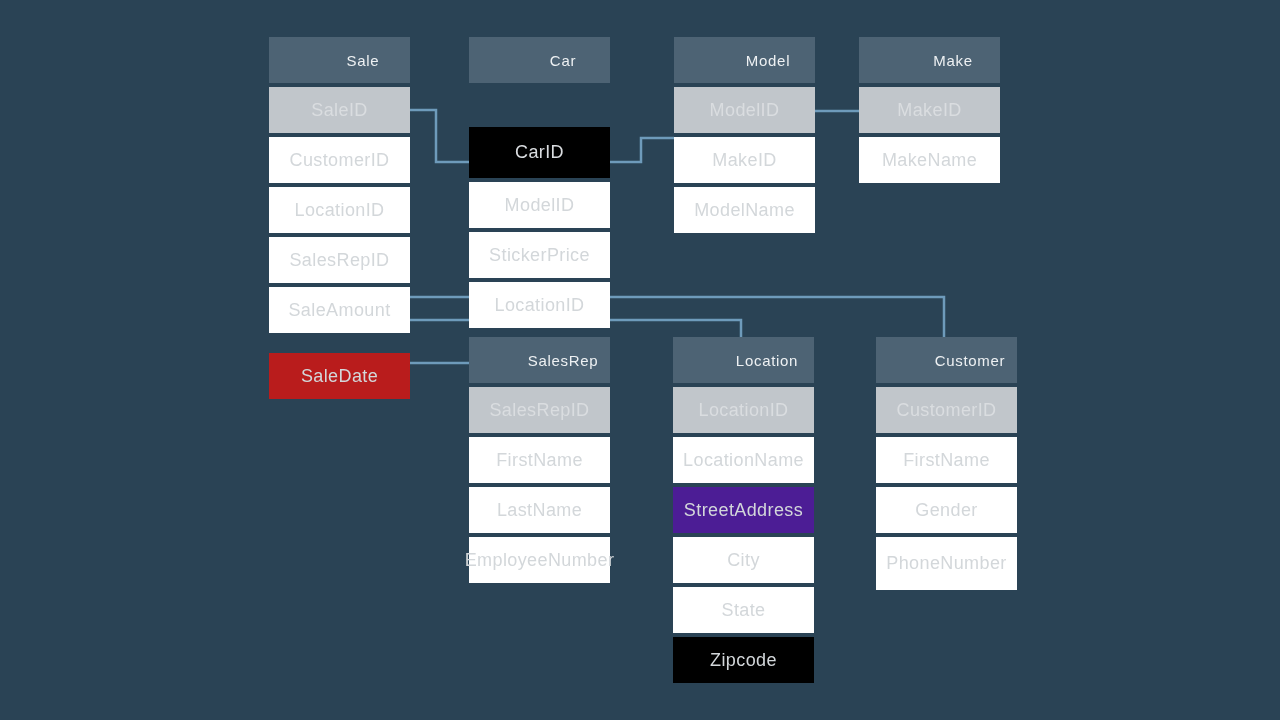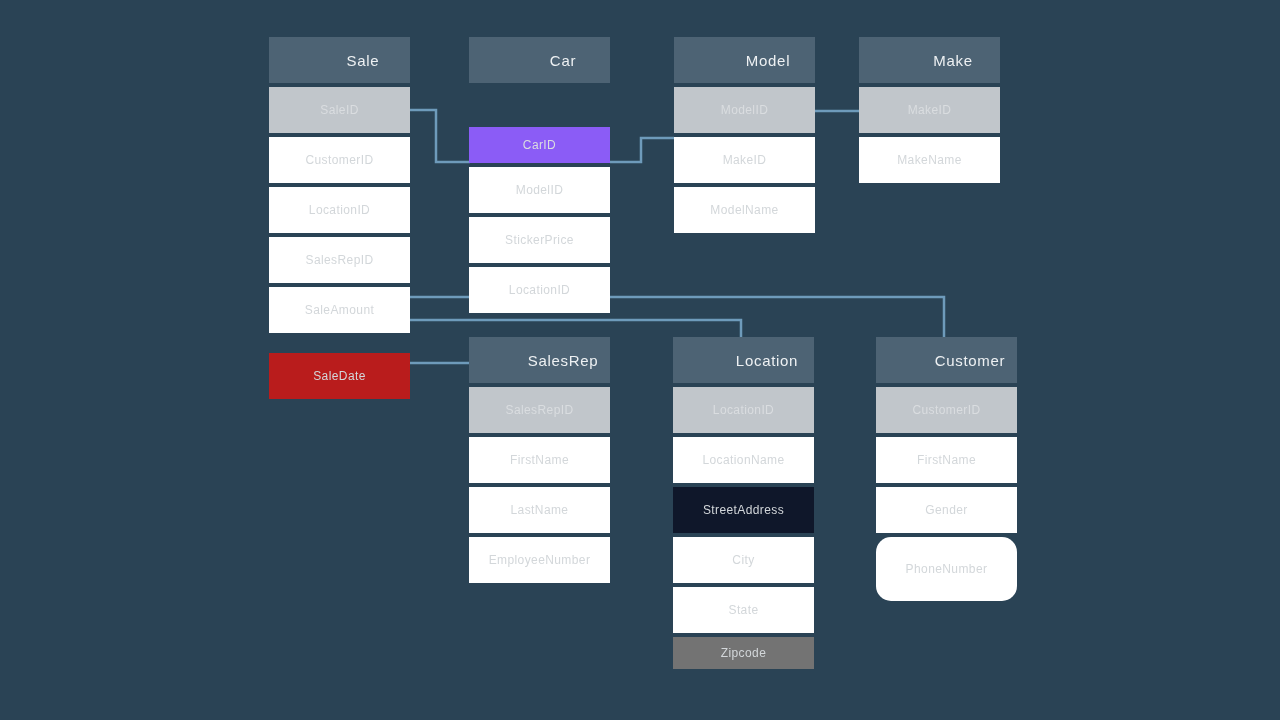--- a/index.html
+++ b/index.html
@@ -24,21 +24,21 @@
   .tbl {
     position: absolute;
     width: 141px;
   }
   .cell {
     height: 46px;
     margin-bottom: 4px;
     display: flex;
     align-items: center;
     justify-content: center;
-    font-size: 12px;
+    font-size: 18px;
     letter-spacing: 0.4px;
     white-space: nowrap;
   }
   .hdr {
     font-size: 15px;
     letter-spacing: 0.7px;
     padding-left: 47px;
   }
 </style>
 </head>
@@ -57,21 +57,21 @@
       <div class="cell hdr" style="height: 46px; margin-bottom: 4px; background: rgb(77, 99, 116); color: rgb(238, 241, 243);">Sale</div>
       <div class="cell" style="height: 46px; margin-bottom: 4px; background: rgb(193, 198, 203); color: rgb(218, 221, 224);">SaleID</div>
       <div class="cell" style="height: 46px; margin-bottom: 4px; background: rgb(255, 255, 255); color: rgb(211, 215, 218);">CustomerID</div>
       <div class="cell" style="height: 46px; margin-bottom: 4px; background: rgb(255, 255, 255); color: rgb(211, 215, 218);">LocationID</div>
       <div class="cell" style="height: 46px; margin-bottom: 4px; background: rgb(255, 255, 255); color: rgb(211, 215, 218);">SalesRepID</div>
       <div class="cell" style="height: 46px; margin-bottom: 16px; background: rgb(255, 255, 255); color: rgb(211, 215, 218);">SaleAmount</div>
       <div class="cell" style="height: 46px; margin-bottom: 4px; background: #b91c1c; color: rgb(211, 215, 218); margin-top: 20px;">SaleDate</div>
     </div>
     <div class="tbl" style="left: 469px; top: 37px; width: 141px;">
       <div class="cell hdr" style="height: 46px; margin-bottom: 4px; background: rgb(77, 99, 116); color: rgb(238, 241, 243);">Car</div>
-      <div class="cell" style="height: 36px; margin-bottom: 4px; background: #8b5cf6; color: rgb(218, 221, 224); margin-top: 44px;">CarID</div>
+      <div class="cell" style="height: 51px; margin-bottom: 4px; background: #000000; color: rgb(218, 221, 224); margin-top: 44px;">CarID</div>
       <div class="cell" style="height: 46px; margin-bottom: 4px; background: rgb(255, 255, 255); color: rgb(211, 215, 218);">ModelID</div>
       <div class="cell" style="height: 46px; margin-bottom: 4px; background: rgb(255, 255, 255); color: rgb(211, 215, 218);">StickerPrice</div>
       <div class="cell" style="height: 46px; margin-bottom: 4px; background: rgb(255, 255, 255); color: rgb(211, 215, 218);">LocationID</div>
     </div>
     <div class="tbl" style="left: 674px; top: 37px; width: 141px;">
       <div class="cell hdr" style="height: 46px; margin-bottom: 4px; background: rgb(77, 99, 116); color: rgb(238, 241, 243);">Model</div>
       <div class="cell" style="height: 46px; margin-bottom: 4px; background: rgb(193, 198, 203); color: rgb(218, 221, 224);">ModelID</div>
       <div class="cell" style="height: 46px; margin-bottom: 4px; background: rgb(255, 255, 255); color: rgb(211, 215, 218);">MakeID</div>
       <div class="cell" style="height: 46px; margin-bottom: 4px; background: rgb(255, 255, 255); color: rgb(211, 215, 218);">ModelName</div>
     </div>
@@ -84,25 +84,25 @@
       <div class="cell hdr" style="height: 46px; margin-bottom: 4px; background: rgb(77, 99, 116); color: rgb(238, 241, 243);">SalesRep</div>
       <div class="cell" style="height: 46px; margin-bottom: 4px; background: rgb(193, 198, 203); color: rgb(218, 221, 224);">SalesRepID</div>
       <div class="cell" style="height: 46px; margin-bottom: 4px; background: rgb(255, 255, 255); color: rgb(211, 215, 218);">FirstName</div>
       <div class="cell" style="height: 46px; margin-bottom: 4px; background: rgb(255, 255, 255); color: rgb(211, 215, 218);">LastName</div>
       <div class="cell" style="height: 46px; margin-bottom: 4px; background: rgb(255, 255, 255); color: rgb(211, 215, 218);">EmployeeNumber</div>
     </div>
     <div class="tbl" style="left: 673px; top: 337px; width: 141px;">
       <div class="cell hdr" style="height: 46px; margin-bottom: 4px; background: rgb(77, 99, 116); color: rgb(238, 241, 243);">Location</div>
       <div class="cell" style="height: 46px; margin-bottom: 4px; background: rgb(193, 198, 203); color: rgb(218, 221, 224);">LocationID</div>
       <div class="cell" style="height: 46px; margin-bottom: 4px; background: rgb(255, 255, 255); color: rgb(211, 215, 218);">LocationName</div>
-      <div class="cell" style="height: 46px; margin-bottom: 4px; background: #0f172a; color: rgb(211, 215, 218);">StreetAddress</div>
+      <div class="cell" style="height: 46px; margin-bottom: 4px; background: #4c1d95; color: rgb(211, 215, 218);">StreetAddress</div>
       <div class="cell" style="height: 46px; margin-bottom: 4px; background: rgb(255, 255, 255); color: rgb(211, 215, 218);">City</div>
       <div class="cell" style="height: 46px; margin-bottom: 4px; background: rgb(255, 255, 255); color: rgb(211, 215, 218);">State</div>
-      <div class="cell" style="height: 32px; margin-bottom: 4px; background: #737373; color: rgb(211, 215, 218);">Zipcode</div>
+      <div class="cell" style="height: 46px; margin-bottom: 4px; background: #000000; color: rgb(211, 215, 218);">Zipcode</div>
     </div>
     <div class="tbl" style="left: 876px; top: 337px; width: 141px;">
       <div class="cell hdr" style="height: 46px; margin-bottom: 4px; background: rgb(77, 99, 116); color: rgb(238, 241, 243);">Customer</div>
       <div class="cell" style="height: 46px; margin-bottom: 4px; background: rgb(193, 198, 203); color: rgb(218, 221, 224);">CustomerID</div>
       <div class="cell" style="height: 46px; margin-bottom: 4px; background: rgb(255, 255, 255); color: rgb(211, 215, 218);">FirstName</div>
       <div class="cell" style="height: 46px; margin-bottom: 4px; background: rgb(255, 255, 255); color: rgb(211, 215, 218);">Gender</div>
-      <div class="cell" style="height: 64px; margin-bottom: 4px; background: rgb(255, 255, 255); color: rgb(211, 215, 218); border-radius: 15px;">PhoneNumber</div>
+      <div class="cell" style="height: 53px; margin-bottom: 4px; background: rgb(255, 255, 255); color: rgb(211, 215, 218);">PhoneNumber</div>
     </div>
   </div>
 
 </body></html>

